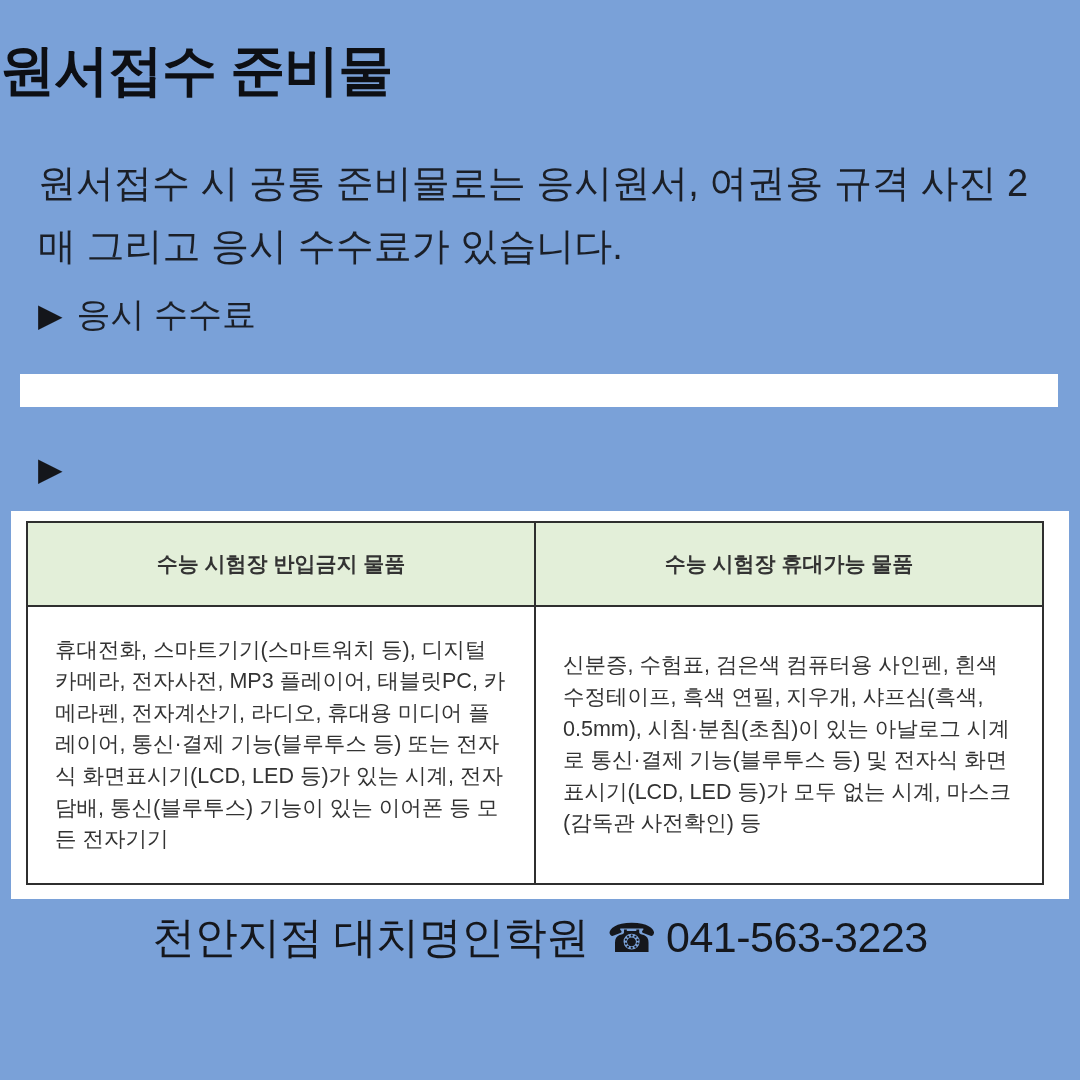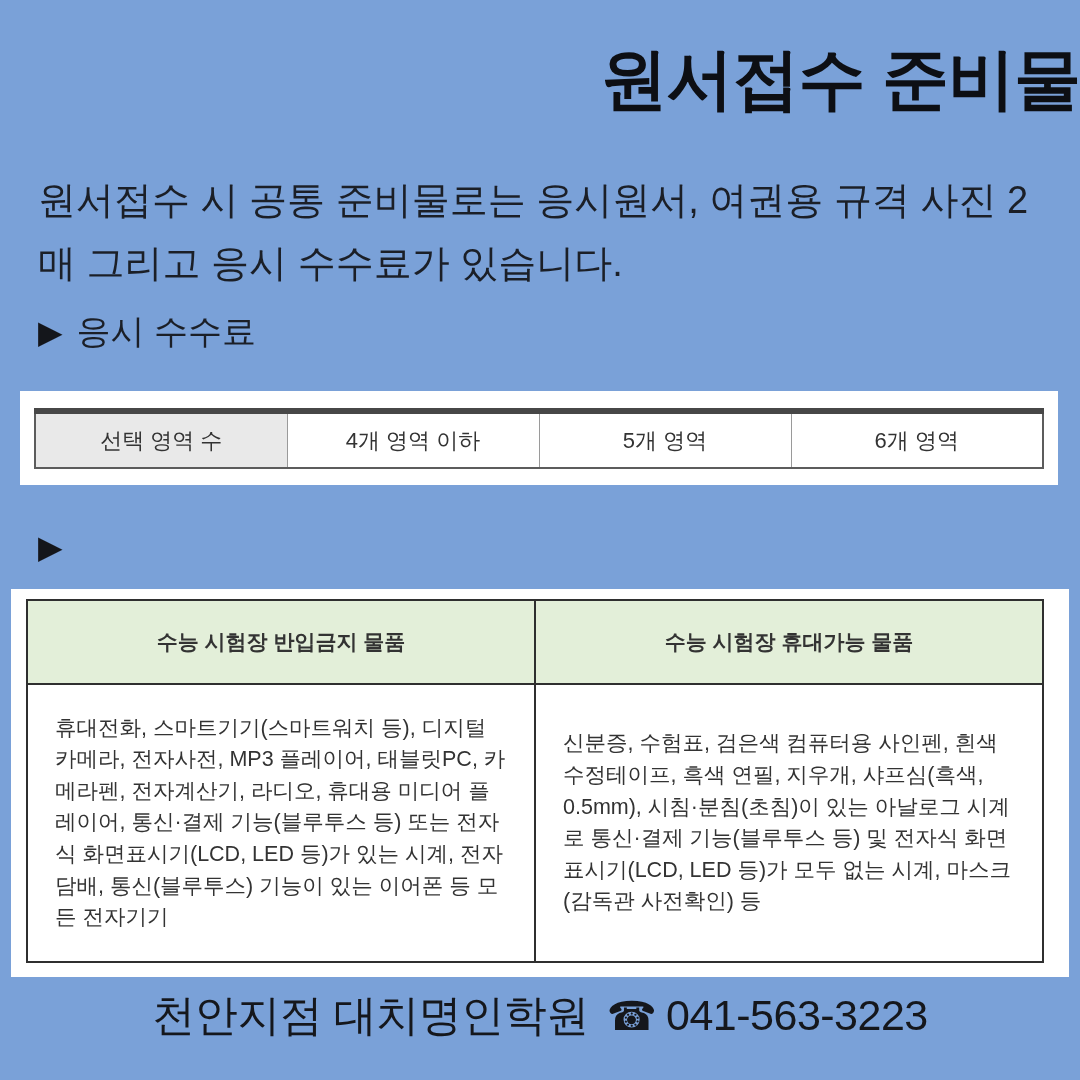--- a/index.html
+++ b/index.html
@@ -7,22 +7,22 @@
   body {
     background: #7aa1d8;
     font-family: "Liberation Sans", "DejaVu Sans", sans-serif;
     color: #1b1f27;
     overflow: hidden;
   }
 
   
   .page-title {
     margin-top: 34px;
-    text-align: right;
-    font-size: 67px;
+    text-align: left;
+    font-size: 55px;
     font-weight: 800;
     letter-spacing: -1px;
     color: #0d0f14;
   }
 
   
   .intro {
     margin: 44px 38px 0 38px;
     width: 1008px;
     font-size: 38px;
@@ -139,26 +139,20 @@
 <p class="intro">원서접수 시 공통 준비물로는 응시원서, 여권용 규격 사진 2매 그리고 응시 수수료가 있습니다.</p>
 
 <div class="bullet-line gap-wide">
   <span class="tri">▶</span>
   <span>응시 수수료</span>
 </div>
 
 <div class="card fee-card">
   <table class="fee">
     <tbody>
-      <tr class="hdr">
-        <th class="label-cell">선택 영역 수</th>
-        <td>4개 영역 이하</td>
-        <td>5개 영역</td>
-        <td>6개 영역</td>
-      </tr>
     </tbody>
   </table>
 </div>
 
 <div class="bullet-line gap-narrow second">
   <span class="tri">▶</span>
 </div>
 
 <div class="card items-card">
   <table class="items">

